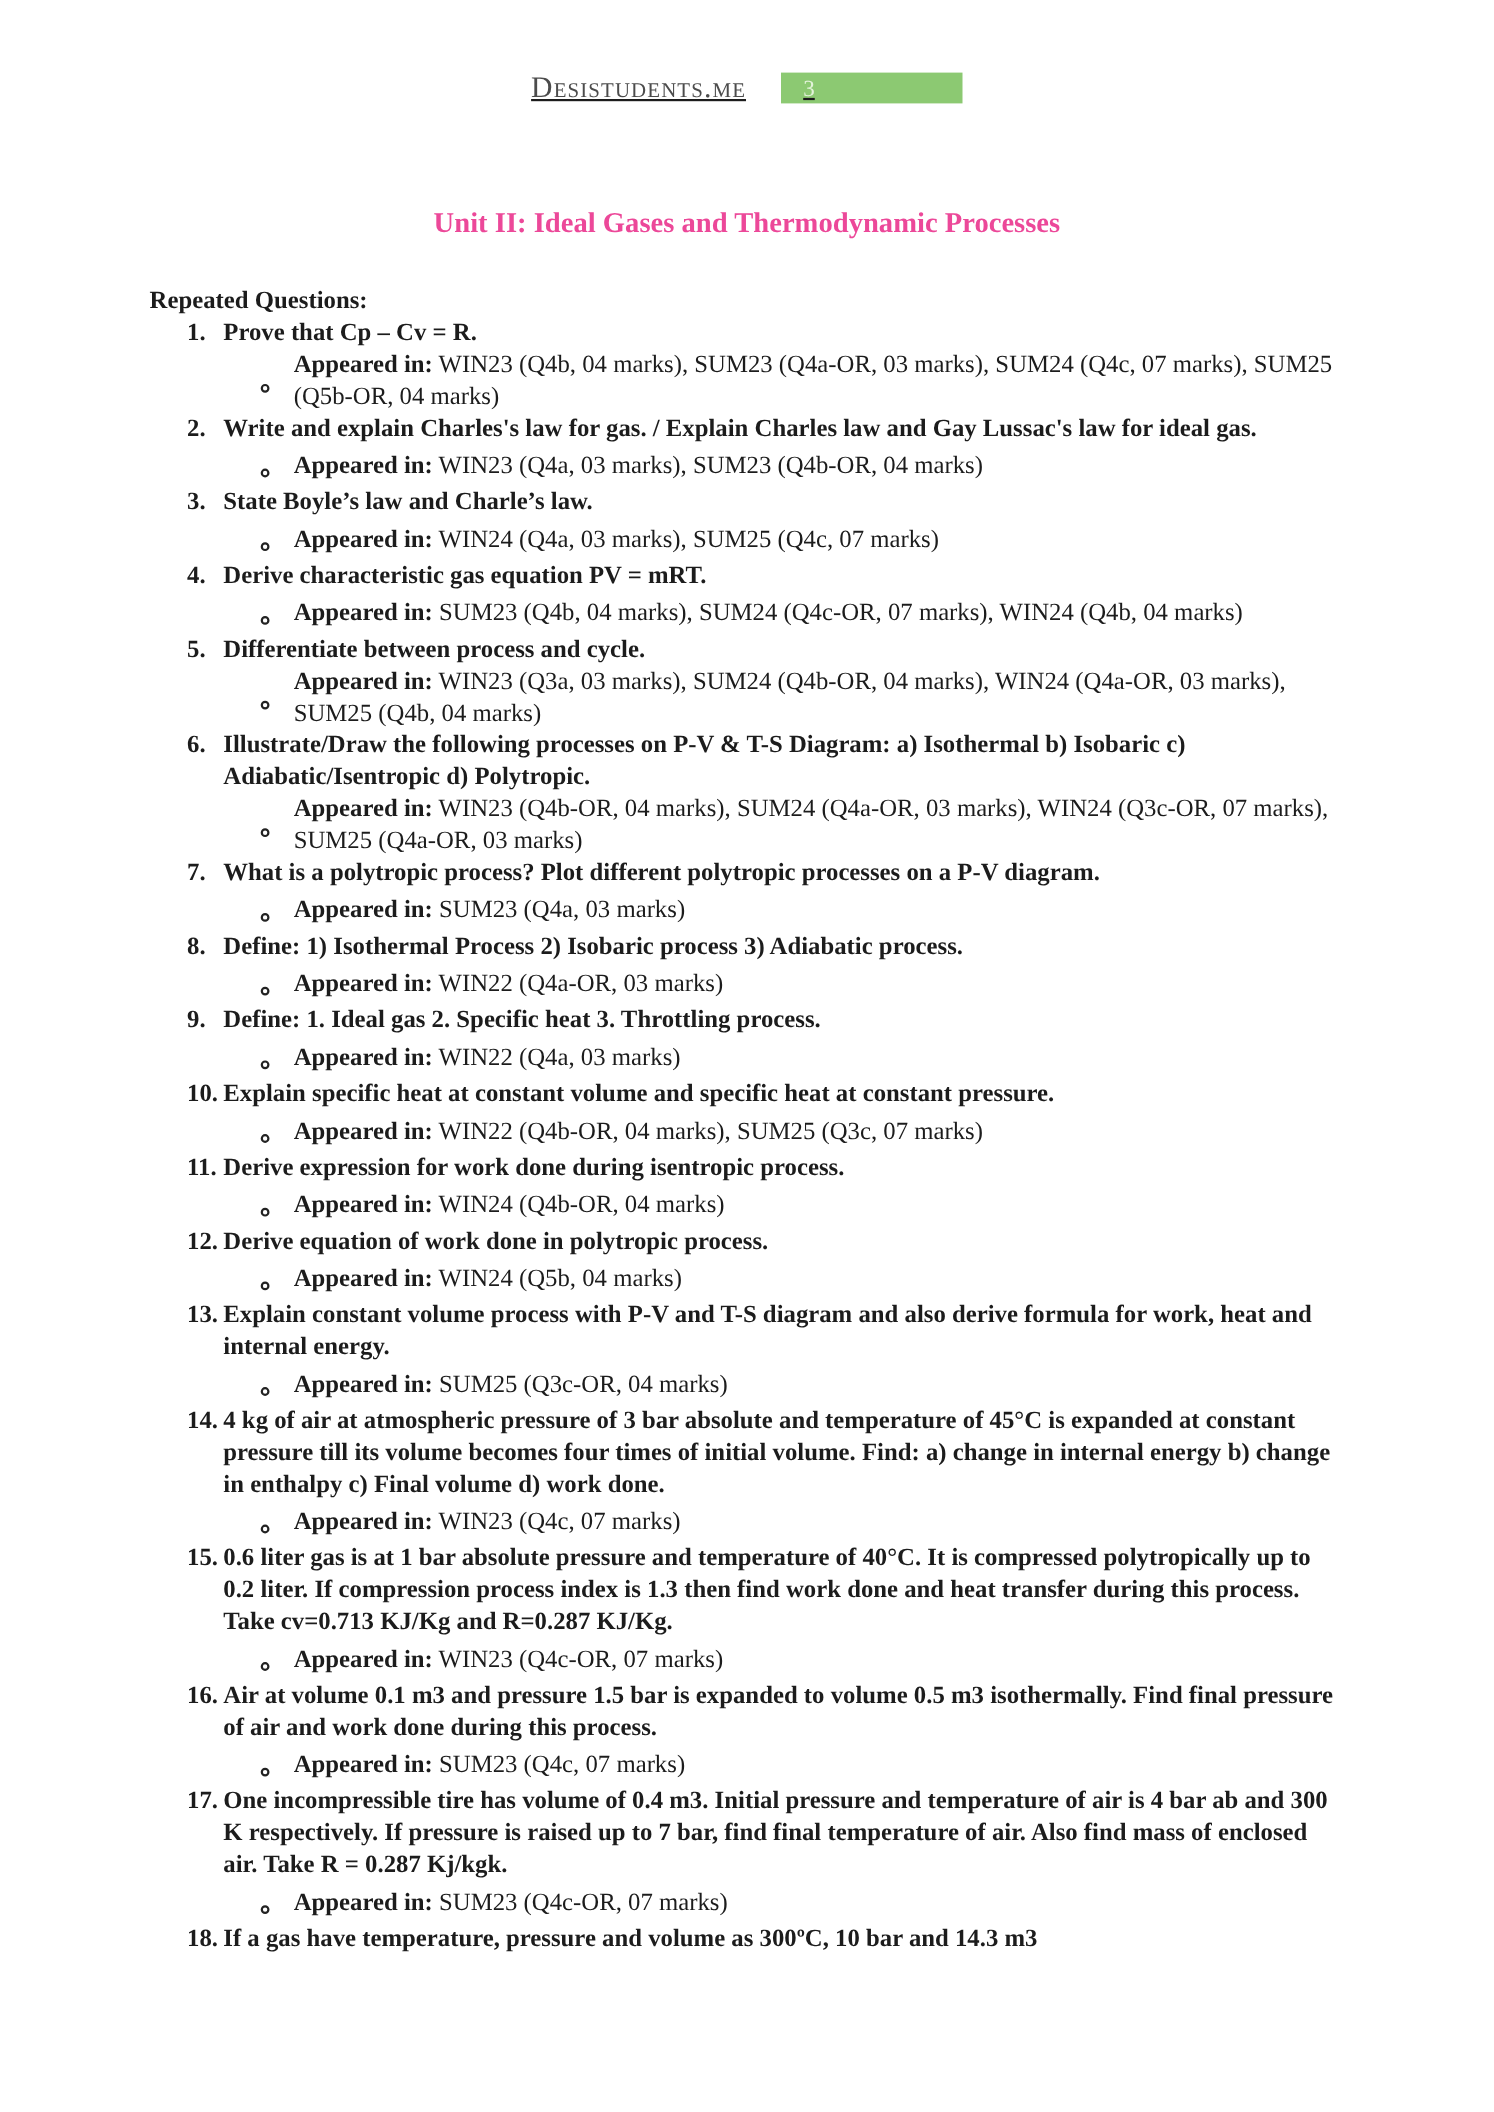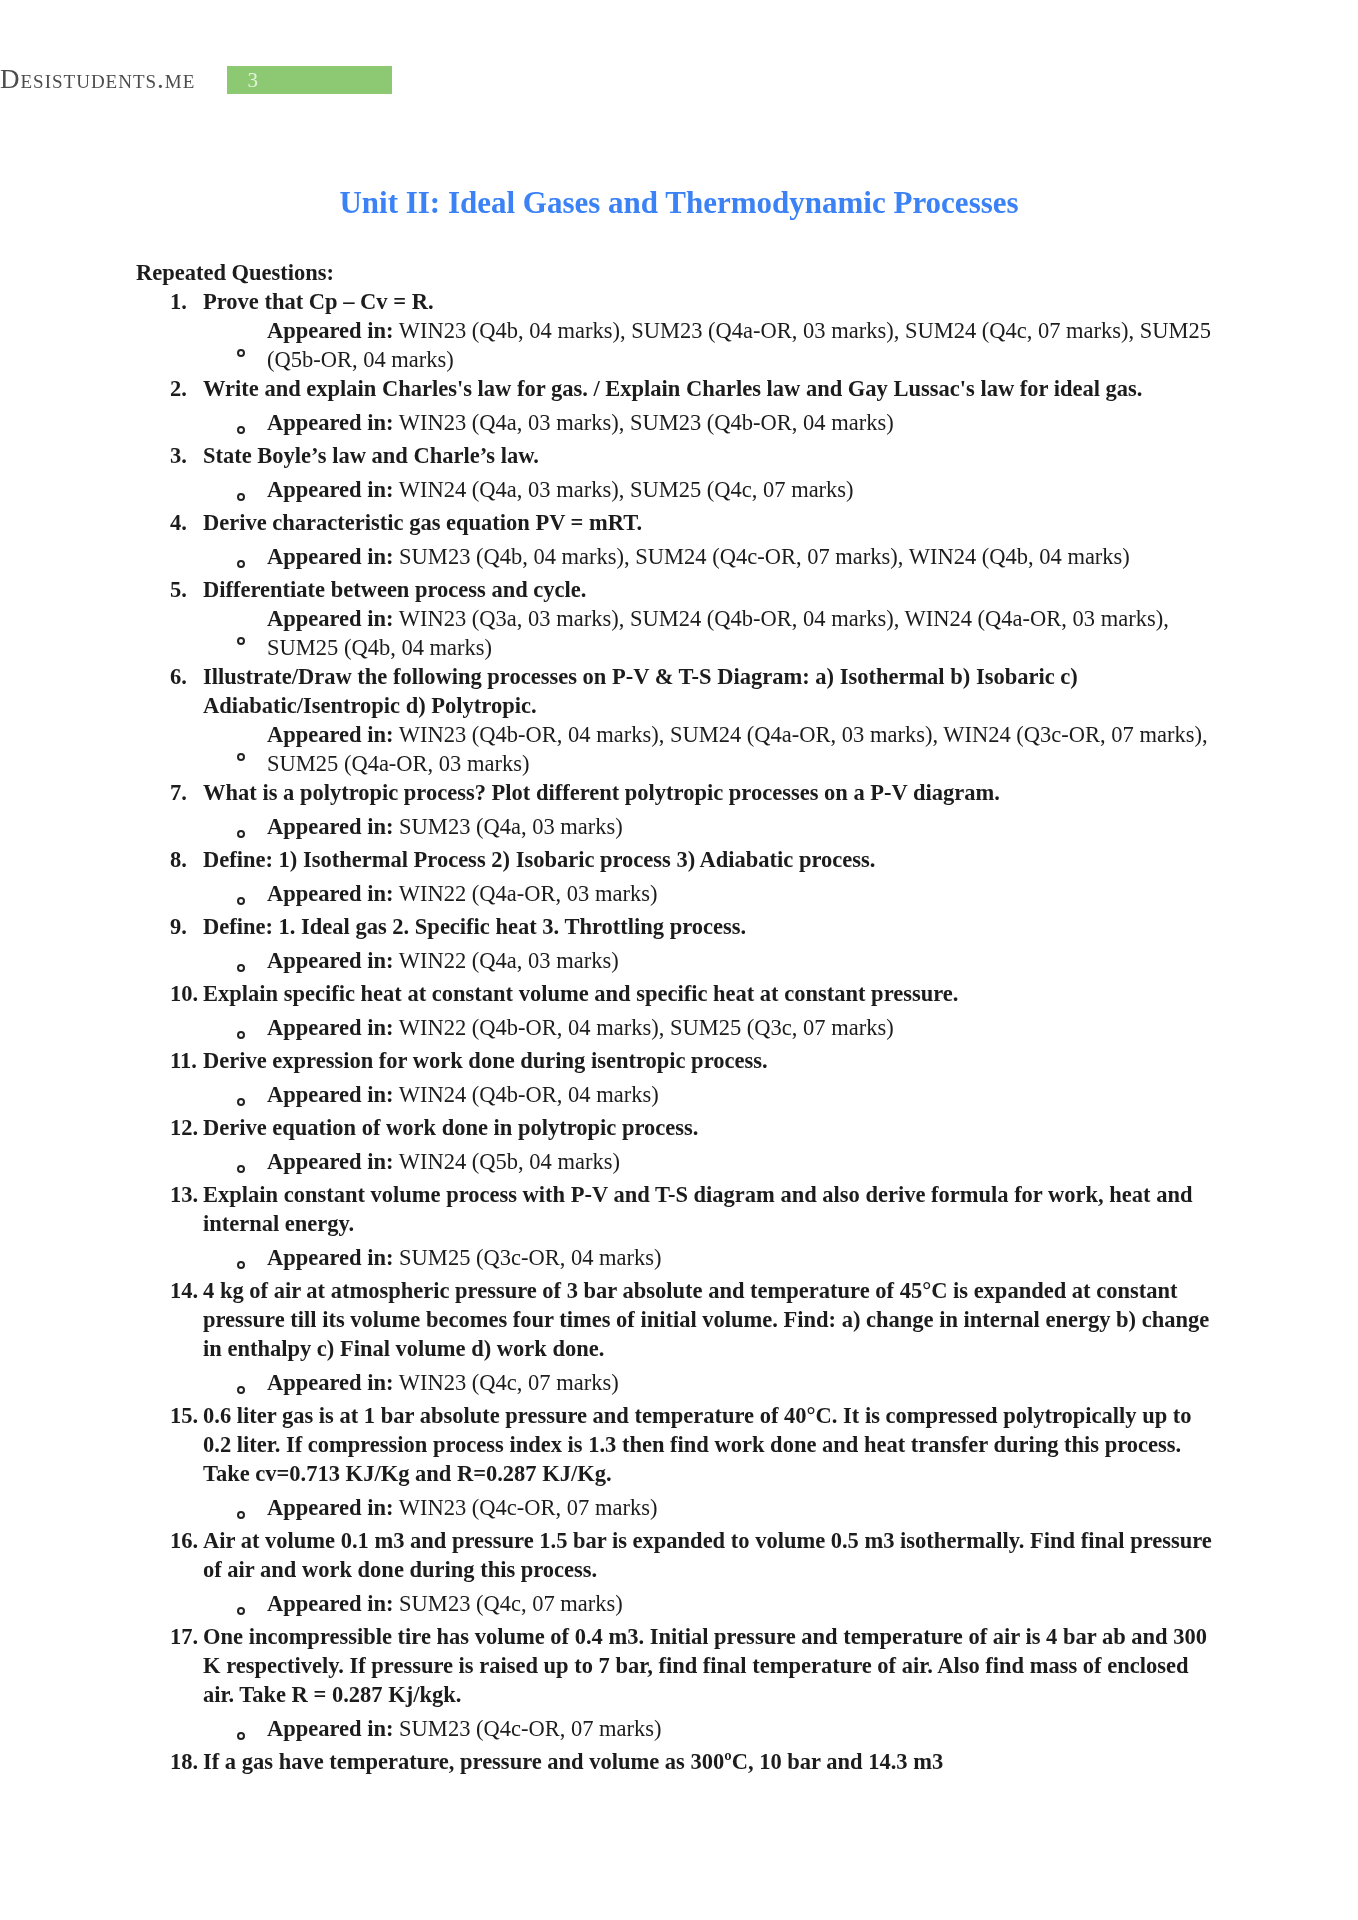--- a/index.html
+++ b/index.html
@@ -21,22 +21,23 @@
     position: relative;
   }
   
   .header-row {
     position: absolute;
     top: 64px;
     left: 0;
     right: 0;
     height: 31px;
     display: flex;
-    justify-content: flex-start;
+    justify-content: center;
     align-items: center;
+    text-decoration: underline;
   }
   .site-name {
     font-variant: small-caps;
     font-size: 27px;
     letter-spacing: 1px;
     color: #4c4c4c;
     margin-right: 32px;
     line-height: 31px;
   }
   .page-badge {
@@ -53,24 +54,24 @@
     line-height: 28px;
   }
   
   .doc-title {
     position: absolute;
     top: 182px;
     left: 136px;
     width: 1086px;
     margin: 0;
     text-align: center;
-    font-size: 31px;
+    font-size: 26px;
     font-weight: bold;
     line-height: 42px;
-    color: #3b82f6;
+    color: #ec4899;
   }
   
   .content {
     position: absolute;
     top: 258px;
     left: 136px;
     width: 1086px;
     font-size: 22.5px;
     line-height: 29px;
   }

